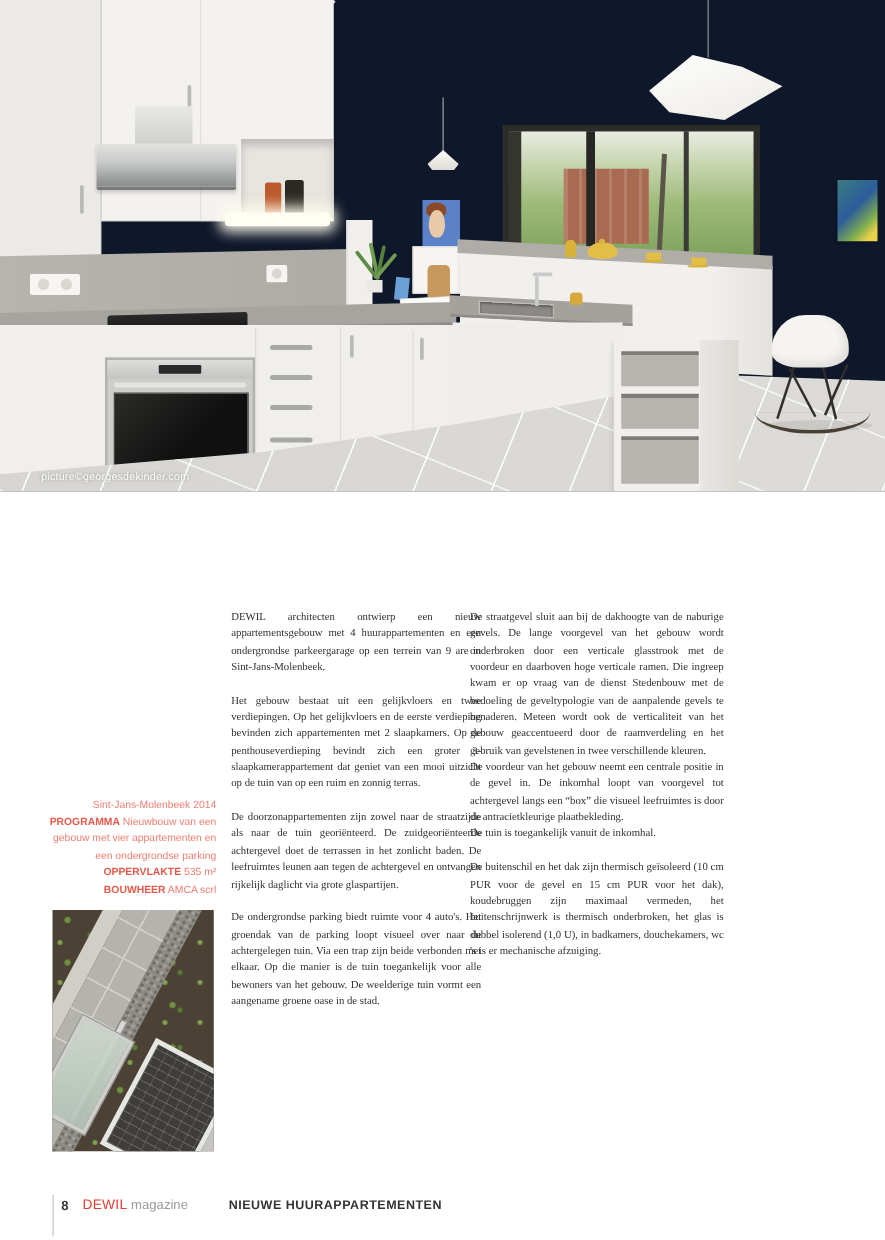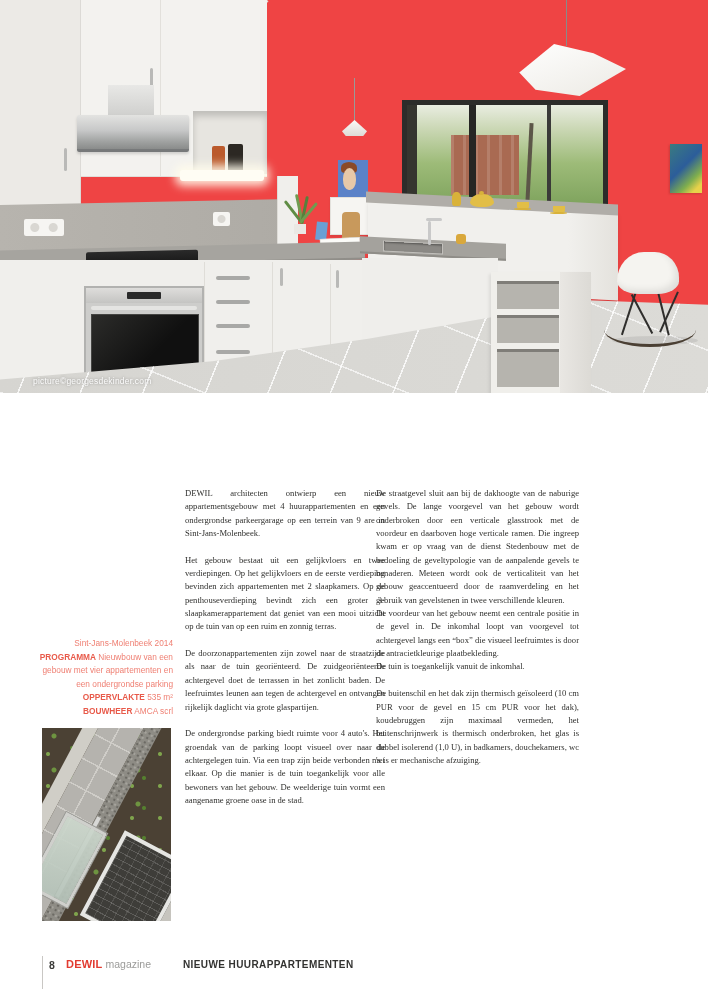--- a/index.html
+++ b/index.html
@@ -1,21 +1,21 @@
 <!DOCTYPE html>
 <html lang="nl"><head>
 <meta charset="utf-8">
 <style>
   html,body{margin:0;padding:0;background:#ffffff;}
   .page{position:relative;width:708px;height:992px;background:#ffffff;overflow:hidden;
         font-family:"Liberation Sans",sans-serif;}
 
   
   .hero{position:absolute;left:0;top:0;width:708px;height:393px;overflow:hidden;
-        background:#ef4444;}
+        background:#0f172a;}
   .hero *{position:absolute;}
   .credit{left:33px;bottom:7px;font-size:8.5px;color:rgba(255,255,255,.95);
           letter-spacing:.2px;text-shadow:0 0 3px rgba(0,0,0,.35);}
 
   
   .title{position:absolute;left:185px;top:404px;width:440px;
          font-size:19.5px;line-height:26.5px;font-weight:300;color:#3e3e3e;
          letter-spacing:.1px;white-space:pre-line;margin:0;}
   .col{position:absolute;top:487px;font-family:"Liberation Serif",serif;
        font-size:8.6px;line-height:13.35px;color:#30302e;text-align:justify;}
@@ -36,21 +36,21 @@
              radial-gradient(circle at 12px 8px, #6e9440 2px, transparent 3px),
              radial-gradient(circle at 30px 20px, #55802f 1.5px, transparent 2.5px),
              radial-gradient(circle at 6px 26px, #7fa44c 1.5px, transparent 2.5px);
            background-size:42px 34px,36px 30px,28px 32px;}
   .terrace *{position:absolute;}
 
   
   .footer-rule{position:absolute;left:42px;top:956px;width:1px;height:33px;background:#c9c7c4;}
   .page-number{position:absolute;left:49px;top:959px;font-size:10.5px;font-weight:700;color:#3a3a38;}
   .brand{position:absolute;left:66px;top:958px;font-size:11px;}
-  .brand .b{font-weight:700;color:#e23b30;letter-spacing:.2px;}
+  .brand .b{font-weight:400;color:#e23b30;letter-spacing:.2px;}
   .brand .s{font-weight:300;color:#9b9b99;font-size:10.5px;margin-left:3px;}
   .section{position:absolute;left:183px;top:959px;font-size:10px;font-weight:700;
            color:#333331;letter-spacing:.4px;}
 </style>
 </head>
 <body>
 
 <div class="page">
 
   <div class="hero">

